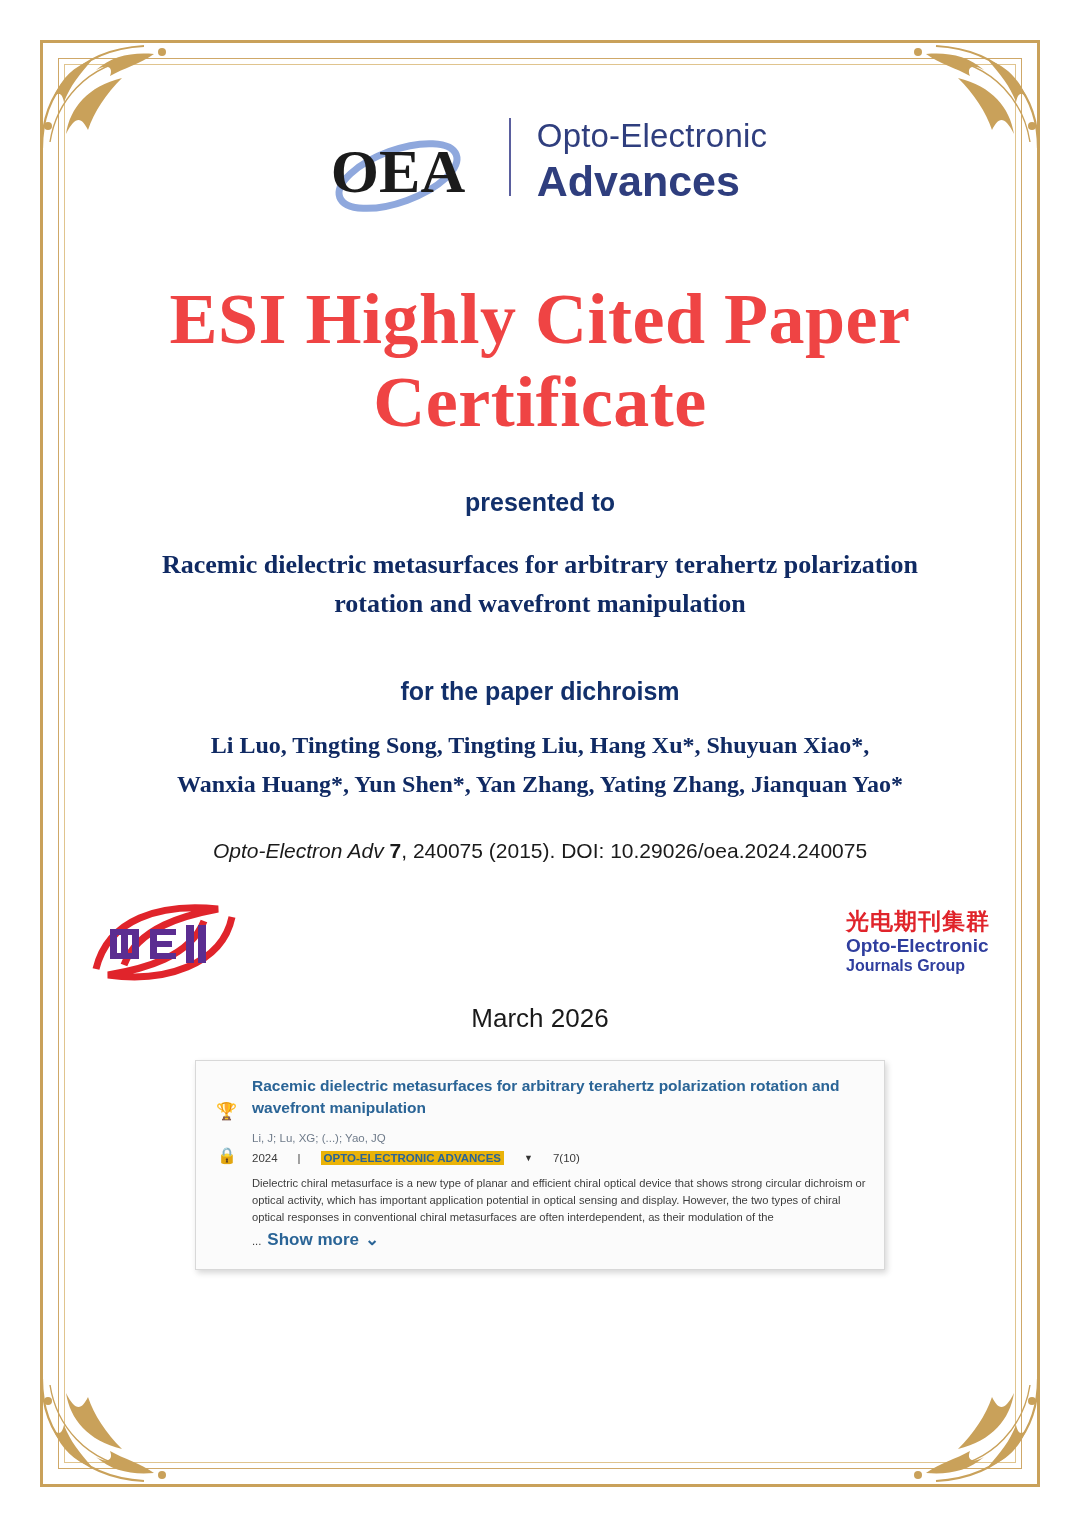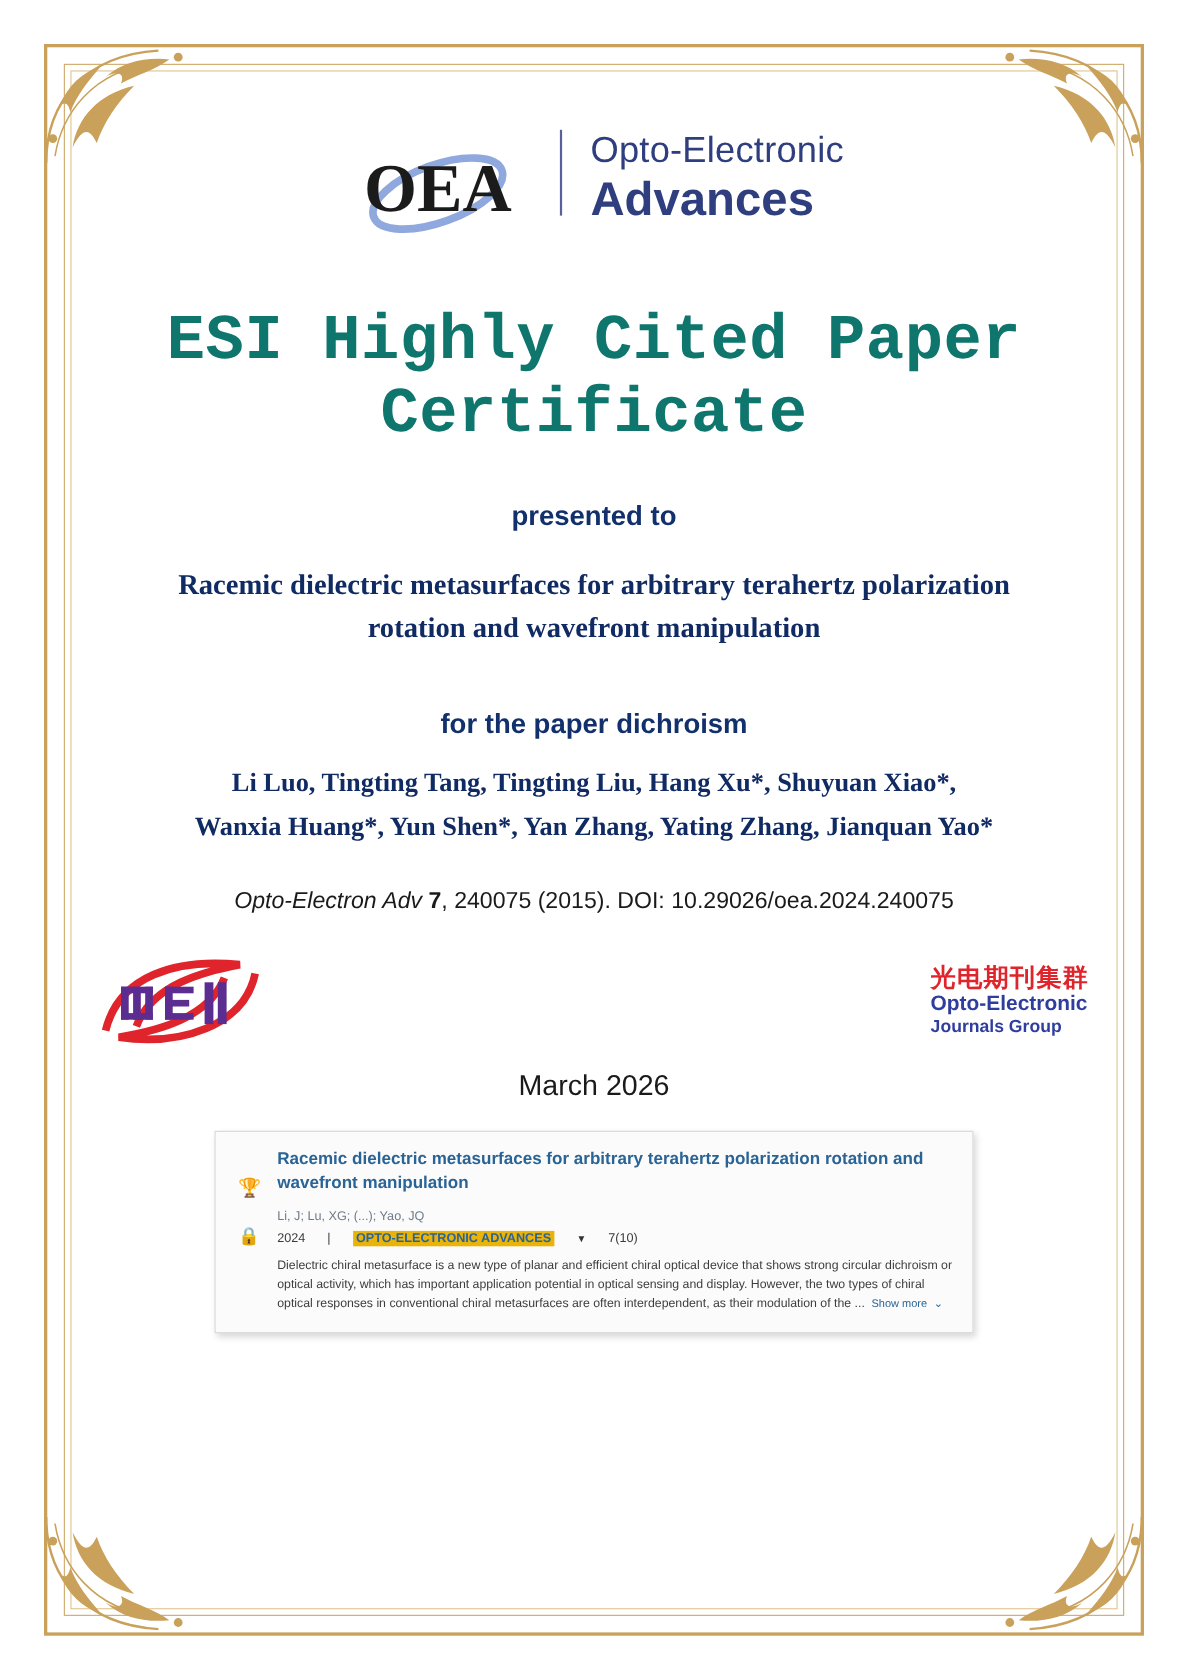--- a/index.html
+++ b/index.html
@@ -81,24 +81,24 @@
     letter-spacing: .2px;
   }
   .logo-text .l2 {
     font-size: 43px;
     color: #2f3e7e;
     font-weight: bold;
     margin-top: 4px;
   }
 
   h1.cert-title {
-    font-family: Liberation Mono, monospace;
-    font-weight: bold;
-    font-size: 58px;
-    color: #0f766e;
+    font-family: Liberation Serif, serif;
+    font-weight: bold;
+    font-size: 72px;
+    color: #ef4444;
     line-height: 1.15;
     margin: 48px 0 0 0;
     letter-spacing: .5px;
   }
 
   .presented-to {
     font-size: 25px;
     font-weight: bold;
     color: #12306b;
     margin-top: 44px;
@@ -224,23 +224,24 @@
   }
   .caret { font-size: 9px; color: #333; }
   .record-abstract {
     font-size: 11.2px;
     color: #3d3d3d;
     line-height: 1.55;
     margin-top: 10px;
   }
   .show-more {
     color: #2a6496;
-    font-size: 10px;
+    font-size: 17px;
     margin-left: 6px;
     white-space: nowrap;
+    font-weight: bold;
   }
 </style>
 </head>
 <body>
 
 <div class="page">
 
   <div class="frame-outer"></div>
   <div class="frame-inner"></div>
   <div class="frame-inner2"></div>
@@ -308,21 +309,21 @@
 
     <h1 class="cert-title">ESI Highly Cited Paper Certificate</h1>
 
     <div class="presented-to">presented to</div>
 
     <div class="paper-title">Racemic dielectric metasurfaces for arbitrary terahertz polarization rotation and wavefront manipulation</div>
 
     <div class="for-paper">for the paper dichroism</div>
 
     <div class="authors">
-      <div>Li Luo, Tingting Tang, Tingting Liu, Hang Xu*, Shuyuan Xiao*,</div>
+      <div>Li Luo, Tingting Song, Tingting Liu, Hang Xu*, Shuyuan Xiao*,</div>
       <div>Wanxia Huang*, Yun Shen*, Yan Zhang, Yating Zhang, Jianquan Yao*</div>
     </div>
 
     <div class="citation">
       <span class="ital">Opto-Electron Adv</span>
       <span class="bold">7</span><span>, 240075 (2015). DOI: 10.29026/oea.2024.240075</span>
     </div>
 
     <div class="group-logo">
       <div class="group-mark">

